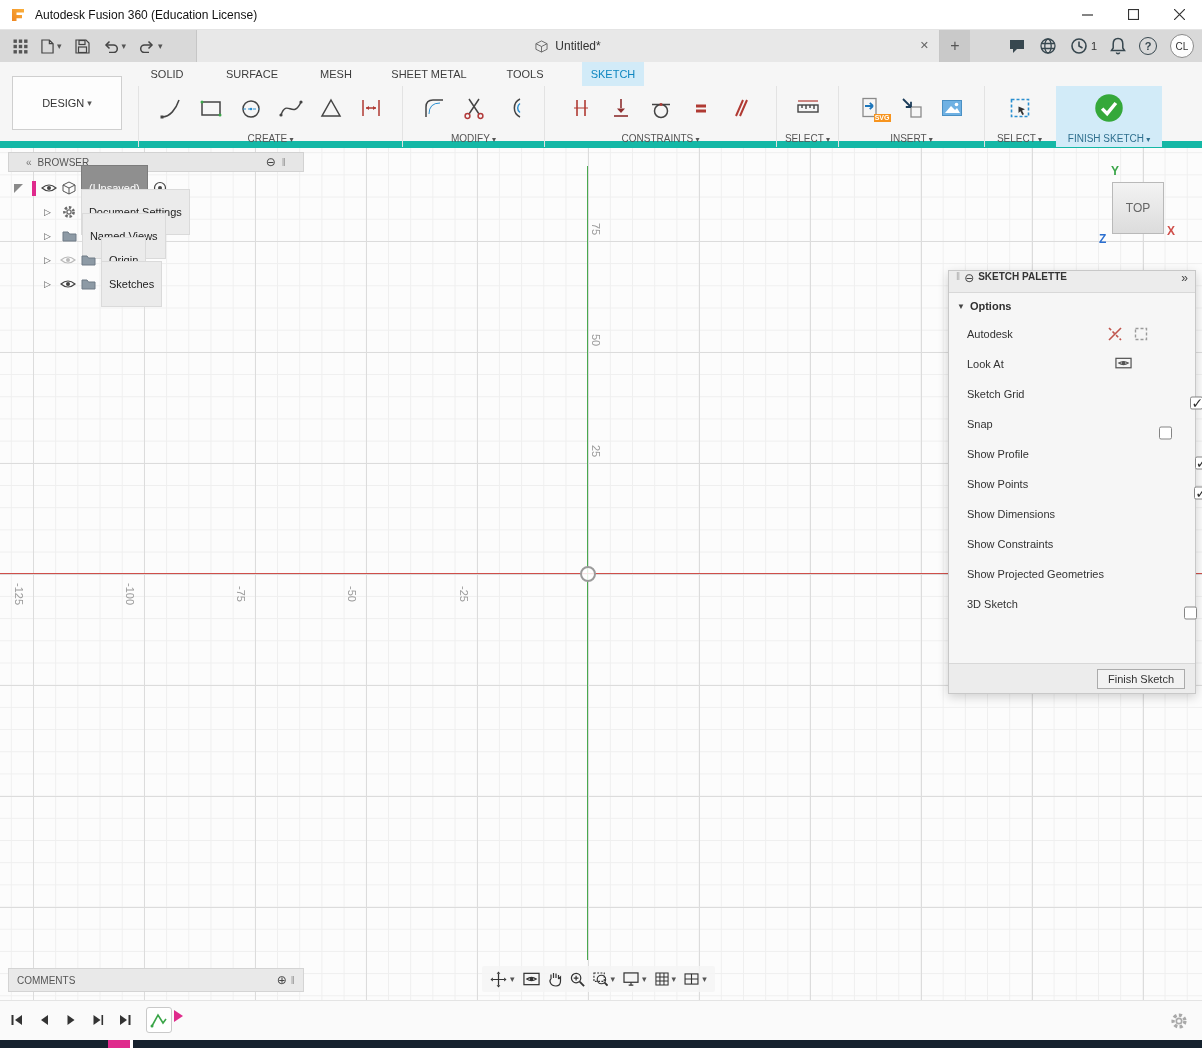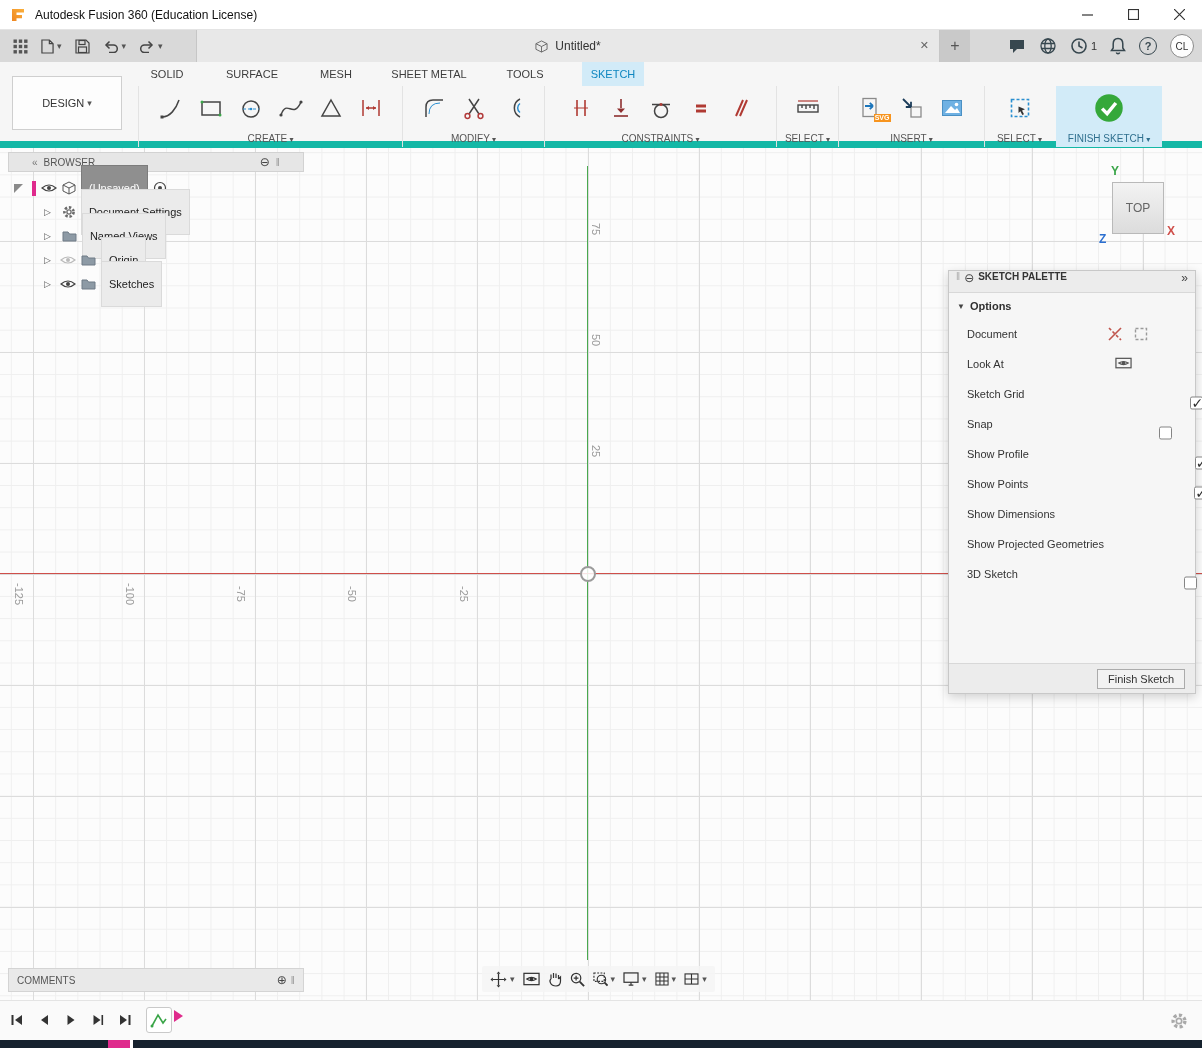--- a/index.html
+++ b/index.html
@@ -37,21 +37,21 @@
 .grp{position:absolute;bottom:3px;left:0;right:0;text-align:center;font-size:10px;color:#555}
 .grp::after{content:" ▾";font-size:8px}
 #finish-group{background:#d2ebf8;border-left:none}
 #finish-group .grp{color:#2e6f8e}
 .svg-badge{position:absolute;right:-4px;bottom:2px;background:#f7941e;color:#fff;font-size:7px;font-weight:bold;padding:0 1px;line-height:8px}
 
 #canvas{position:absolute;left:0;top:148px;width:1202px;height:852px;background-color:#fcfcfc;background-image:linear-gradient(to right,#dcdcdc 1px,transparent 1px),linear-gradient(to bottom,#dcdcdc 1px,transparent 1px),linear-gradient(to right,#efefef 1px,transparent 1px),linear-gradient(to bottom,#efefef 1px,transparent 1px);background-size:111px 111px,111px 111px,22.2px 22.2px,22.2px 22.2px;background-position:33px 93px,33px 93px,10.8px 4.2px,10.8px 4.2px}
 .tick{position:absolute;color:#9a9a9a;font-size:11px;transform:rotate(90deg);white-space:nowrap}
 
 #browser{position:absolute;left:8px;top:4px;width:296px}
-#browser-header{height:20px;background:#e6e6e6;border:1px solid #d2d2d2;display:flex;align-items:center;padding:0 23px;font-size:10px;color:#555;gap:6px}
+#browser-header{height:20px;background:#e6e6e6;border:1px solid #d2d2d2;display:flex;align-items:center;padding:0 17px;font-size:10px;color:#555;gap:6px}
 .trow{position:absolute;display:flex;align-items:center;gap:5px;height:20px}
 .pill{background:#ebebeb;border:1px solid #dadada;padding:16px 7px;font-size:11px;color:#222;white-space:nowrap}
 .pill.dark{background:#8f8f8f;border-color:#7c7c7c;color:#fff}
 .expander{font-size:9px;color:#555}
 
 #viewcube-face{position:absolute;left:1112px;top:34px;width:52px;height:52px;background:linear-gradient(#f3f3f3,#dcdcdc);border:1px solid #b9b9b9;display:flex;align-items:center;justify-content:center;font-size:12px;color:#666}
 .axis-label{position:absolute;font-size:12px;font-weight:bold}
 
 #palette{position:absolute;left:948px;top:122px;width:248px;height:424px;background:#f6f6f6;border:1px solid #c8c8c8;box-shadow:0 3px 10px rgba(0,0,0,.18)}
 #palette-header{height:22px;background:#ececec;border-bottom:1px solid #d8d8d8;display:flex;align-items:flex-start;gap:4px;padding:0 7px;font-size:10px;font-weight:bold;color:#333}
@@ -476,21 +476,21 @@
       <span class="g-cminus" style="font-size:12px;color:#444;font-weight:normal"></span>
       <span>SKETCH PALETTE</span>
       <span class="spacer"></span>
       <span class="g-right" style="font-size:12px;color:#444;font-weight:normal"></span>
     </div>
     <div id="palette-section">
       <span class="g-tridn" style="font-size:8px;color:#444"></span>
       <span>Options</span>
     </div>
     <div class="prow">
-      <span>Document</span>
+      <span>Autodesk</span>
       <span class="pctrl" style="left:158px;display:flex;gap:10px">
         <span>
             <svg width="16" height="16" viewBox="0 0 16 16" fill="none">
               <path d="M2 14 L14 2" stroke="#c0554d" stroke-width="1.6"></path>
               <path d="M2 2 L14 14" stroke="#c0554d" stroke-width="1.6" stroke-dasharray="3 2"></path>
             </svg>
           </span>
         <span>
             <svg width="16" height="16" viewBox="0 0 16 16">
               <rect x="2.5" y="2.5" width="11" height="11" fill="none" stroke="#9a9a9a" stroke-width="1.4" stroke-dasharray="3 2"></rect>
@@ -522,20 +522,24 @@
     </div>
     <div class="prow">
       <span>Show Points</span>
       <span class="pctrl checkbox checked"></span>
     </div>
     <div class="prow">
       <span>Show Dimensions</span>
 
     </div>
     <div class="prow">
+      <span>Show Constraints</span>
+
+    </div>
+    <div class="prow">
       <span>Show Projected Geometries</span>
 
     </div>
     <div class="prow">
       <span>3D Sketch</span>
       <span class="pctrl checkbox"></span>
     </div>
     <div id="palette-footer">
       <span id="finish-sketch-btn">Finish Sketch</span>
     </div>

